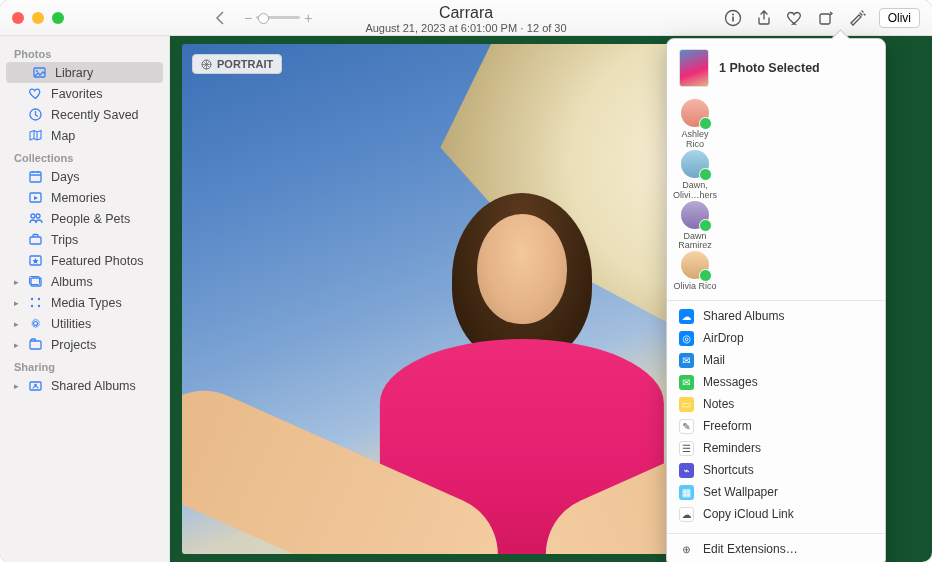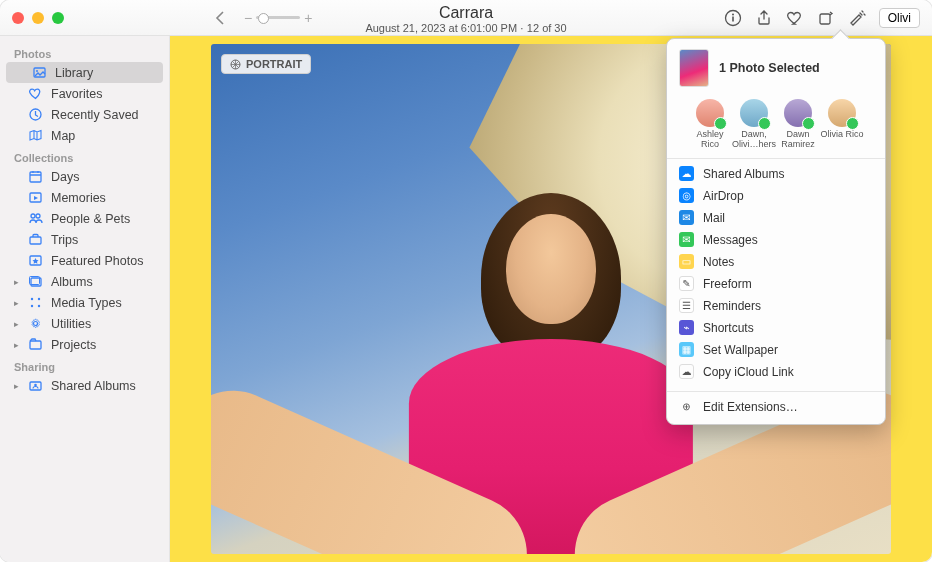--- a/index.html
+++ b/index.html
@@ -20,38 +20,38 @@
 .tb-right { margin-left: auto; display: flex; align-items: center; gap: 14px; color: #555; }
 .tb-right .icon { width: 17px; height: 17px; color: #555; cursor: pointer; }
 .edit-btn { font-size: 12px; padding: 2px 8px; border: 1px solid #ccc; border-radius: 4px; background: #fff; cursor: pointer; }
 .body { flex: 1; display: flex; min-height: 0; }
 .sidebar { width: 170px; background: #f3f1f2; border-right: 1px solid #e4e4e4; padding: 6px 6px; overflow-y: auto; font-size: 12.5px; color: #444; }
 .sb-header { font-size: 11px; color: #999; font-weight: 600; padding: 6px 8px 2px; }
 .sb-item { display: flex; align-items: center; gap: 8px; padding: 3px 8px; border-radius: 4px; cursor: pointer; }
 .sb-item.selected { background: #d7d5d6; padding-left: 12px; }
 .sb-item .disc { width: 6px; color: #888; font-size: 9px; }
 .sb-icon { width: 15px; height: 15px; color: #3b82f6; flex-shrink: 0; }
-.content { flex: 1; position: relative; background: #fde047; display: flex; align-items: stretch; justify-content: center; padding: 8px 12px; }
+.content { flex: 1; position: relative; background: #14532d; display: flex; align-items: stretch; padding: 8px 12px; }
 .photo { width: 100%; max-width: 680px; border-radius: 3px; position: relative; overflow: hidden; }
 .sky { position: absolute; inset: 0; background: linear-gradient(160deg, #3a6fb5 0%, #5a8ac8 25%, #7ea5d4 45%, #a5c0df 60%, #d5d2c0 68%, #e8dfc5 100%); }
 .rock { position: absolute; right: 0; top: 0; width: 62%; height: 58%; background: radial-gradient(circle at 60% 40%, #f8f0d6 0%, #eadfb8 40%, #cbb988 70%, #a99560 100%); clip-path: polygon(12% 0, 100% 0, 100% 100%, 55% 95%, 22% 70%, 0 35%); }
 .person { position: absolute; left: 50%; bottom: 0; transform: translateX(-50%); width: 95%; height: 68%; }
 .torso { position: absolute; left: 50%; bottom: 0; transform: translateX(-50%); width: 44%; height: 62%; background: linear-gradient(180deg, #ed2b78 0%, #e51f6f 60%, #d4175f 100%); border-radius: 50% 50% 10% 10% / 30% 30% 0 0; }
 .head { position: absolute; left: 50%; top: 2%; transform: translateX(-50%); width: 90px; height: 110px; background: radial-gradient(ellipse at 50% 35%, #f3c89b 0%, #e4b387 55%, #c9996f 100%); border-radius: 50% 50% 48% 48%; }
 .hair { position: absolute; left: 50%; top: -4%; transform: translateX(-50%); width: 140px; height: 170px; background: radial-gradient(ellipse at 50% 20%, #5c3a1e 0%, #3f2712 60%, #2a1808 100%); border-radius: 50% 50% 44% 44%; z-index: -1; }
 .arm { position: absolute; bottom: -2%; width: 58%; height: 34%; background: linear-gradient(90deg, #e8b988, #f3cca0); border-radius: 60px; }
 .arm.left { left: -10%; transform: rotate(24deg); }
 .arm.right { right: -10%; transform: rotate(-24deg) scaleX(-1); }
 .badge { position: absolute; top: 10px; left: 10px; background: rgba(245,245,245,0.92); border: 1px solid #d0d0d0; border-radius: 4px; padding: 3px 8px; font-size: 11px; font-weight: 600; color: #555; display: flex; align-items: center; gap: 5px; }
 .share-pop { position: absolute; top: 38px; right: 46px; width: 220px; background: #fdfdfd; border: 1px solid #ccc; border-radius: 8px; box-shadow: 0 8px 24px rgba(0,0,0,0.25); font-size: 12px; color: #333; padding: 10px 0 6px; z-index: 10; }
 .share-pop::before { content: ""; position: absolute; top: -7px; right: 38px; width: 12px; height: 12px; background: #fdfdfd; border-left: 1px solid #ccc; border-top: 1px solid #ccc; transform: rotate(45deg); }
 .sp-head { display: flex; align-items: center; gap: 10px; padding: 0 12px 8px; }
 .sp-thumb { width: 30px; height: 38px; border-radius: 3px; background: linear-gradient(160deg, #5a8ac8 0%, #ed2b78 60%, #e4b387 100%); border: 1px solid #ddd; }
 .sp-title { font-weight: 700; font-size: 12.5px; }
-.sp-contacts { display: flex; justify-content: center; padding: 4px 6px 8px; border-bottom: 1px solid #e5e5e5; }
+.sp-contacts { display: flex; justify-content: flex-end; padding: 4px 6px 8px; border-bottom: 1px solid #e5e5e5; flex-direction: column; }
 .sp-contact { display: flex; flex-direction: column; align-items: center; width: 44px; cursor: pointer; }
 .sp-avatar { width: 28px; height: 28px; border-radius: 50%; position: relative; }
 .sp-avatar.c1 { background: linear-gradient(#f7b5a8,#e08570); }
 .sp-avatar.c2 { background: linear-gradient(#a8d5e8,#6fa8c8); }
 .sp-avatar.c3 { background: linear-gradient(#b8a8d5,#8570b0); }
 .sp-avatar.c4 { background: linear-gradient(#f7d5a8,#d5a870); }
 .sp-avatar::after { content: ""; position: absolute; right: -3px; bottom: -3px; width: 13px; height: 13px; background: #34c759; border-radius: 50%; border: 1.5px solid #fff; box-sizing: border-box; }
 .sp-name { font-size: 9px; color: #555; text-align: center; line-height: 1.1; margin-top: 3px; max-width: 44px; overflow: hidden; }
 .sp-list { padding: 4px 0; }
 .sp-row { display: flex; align-items: center; gap: 9px; padding: 3.5px 12px; cursor: pointer; }

